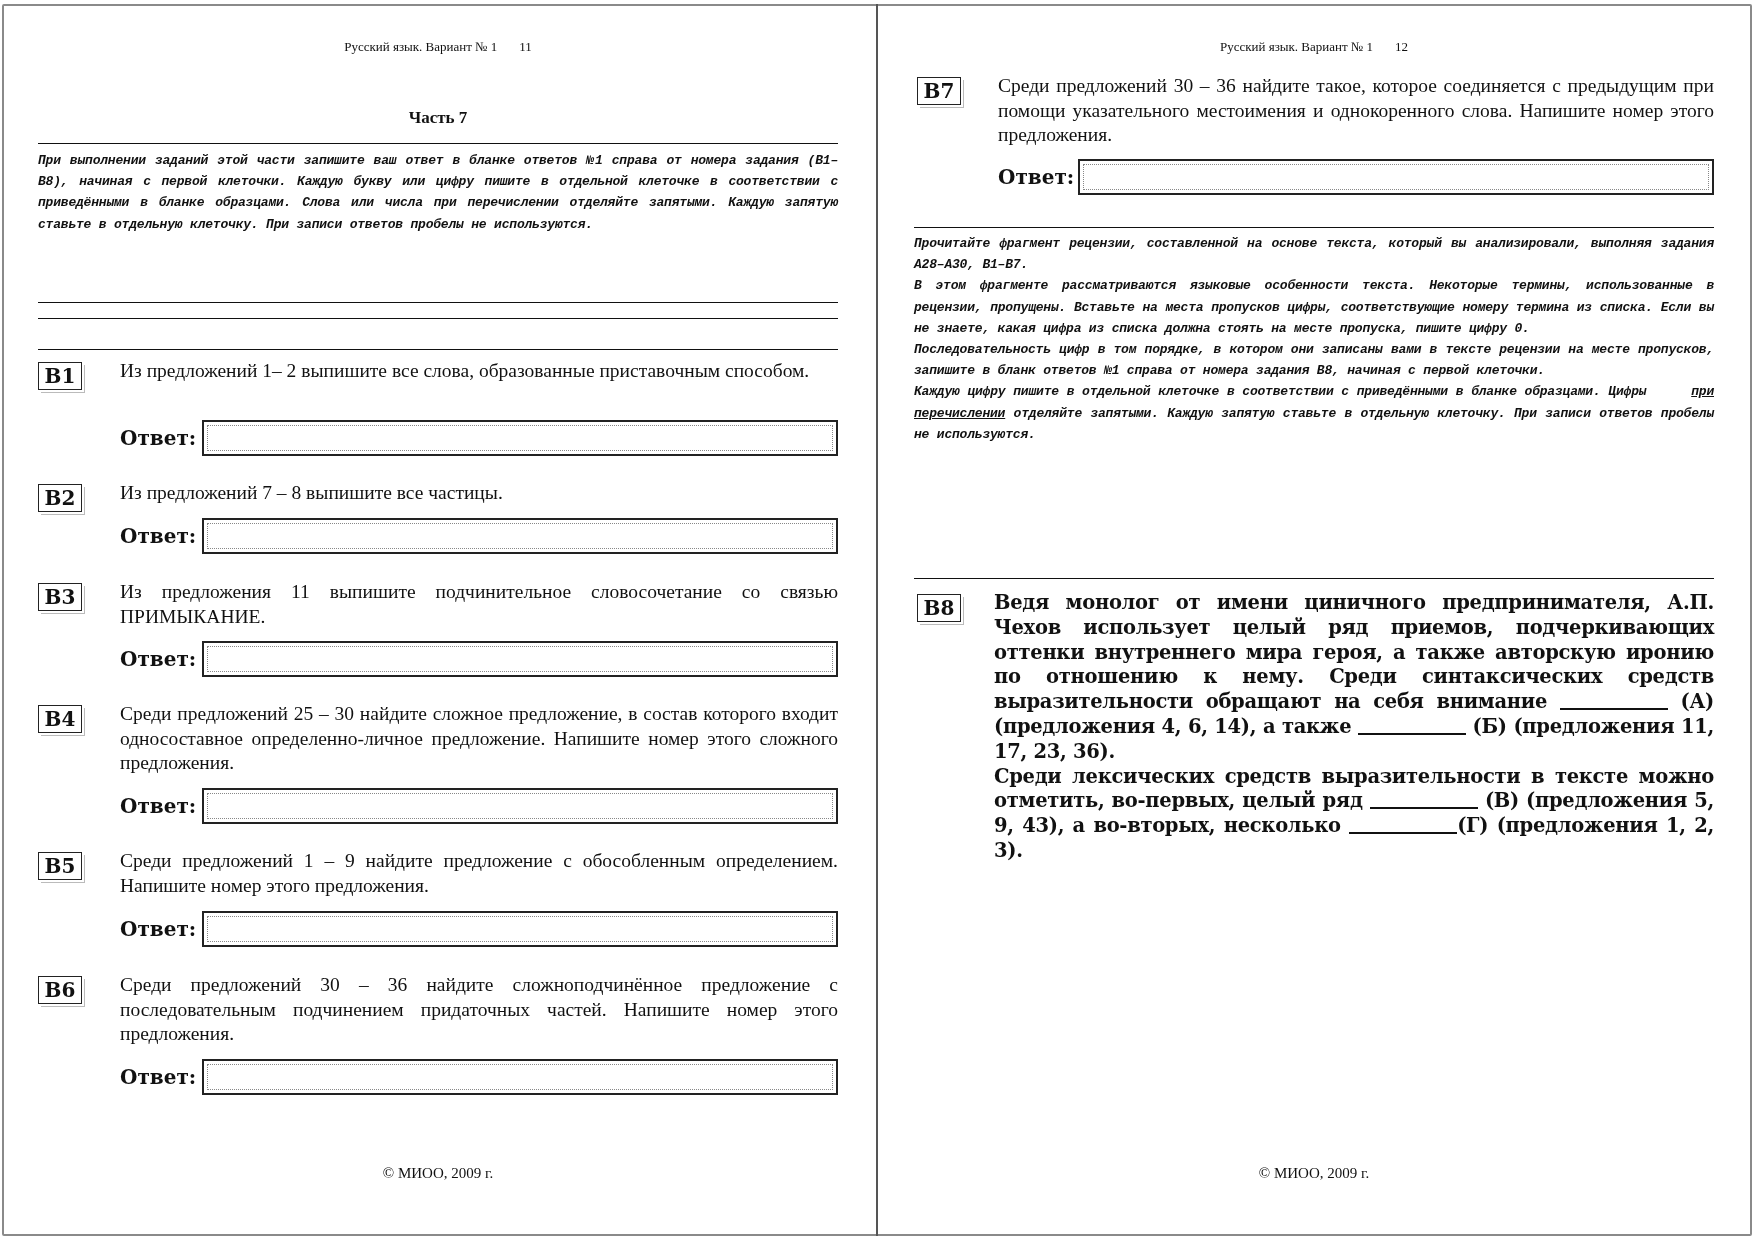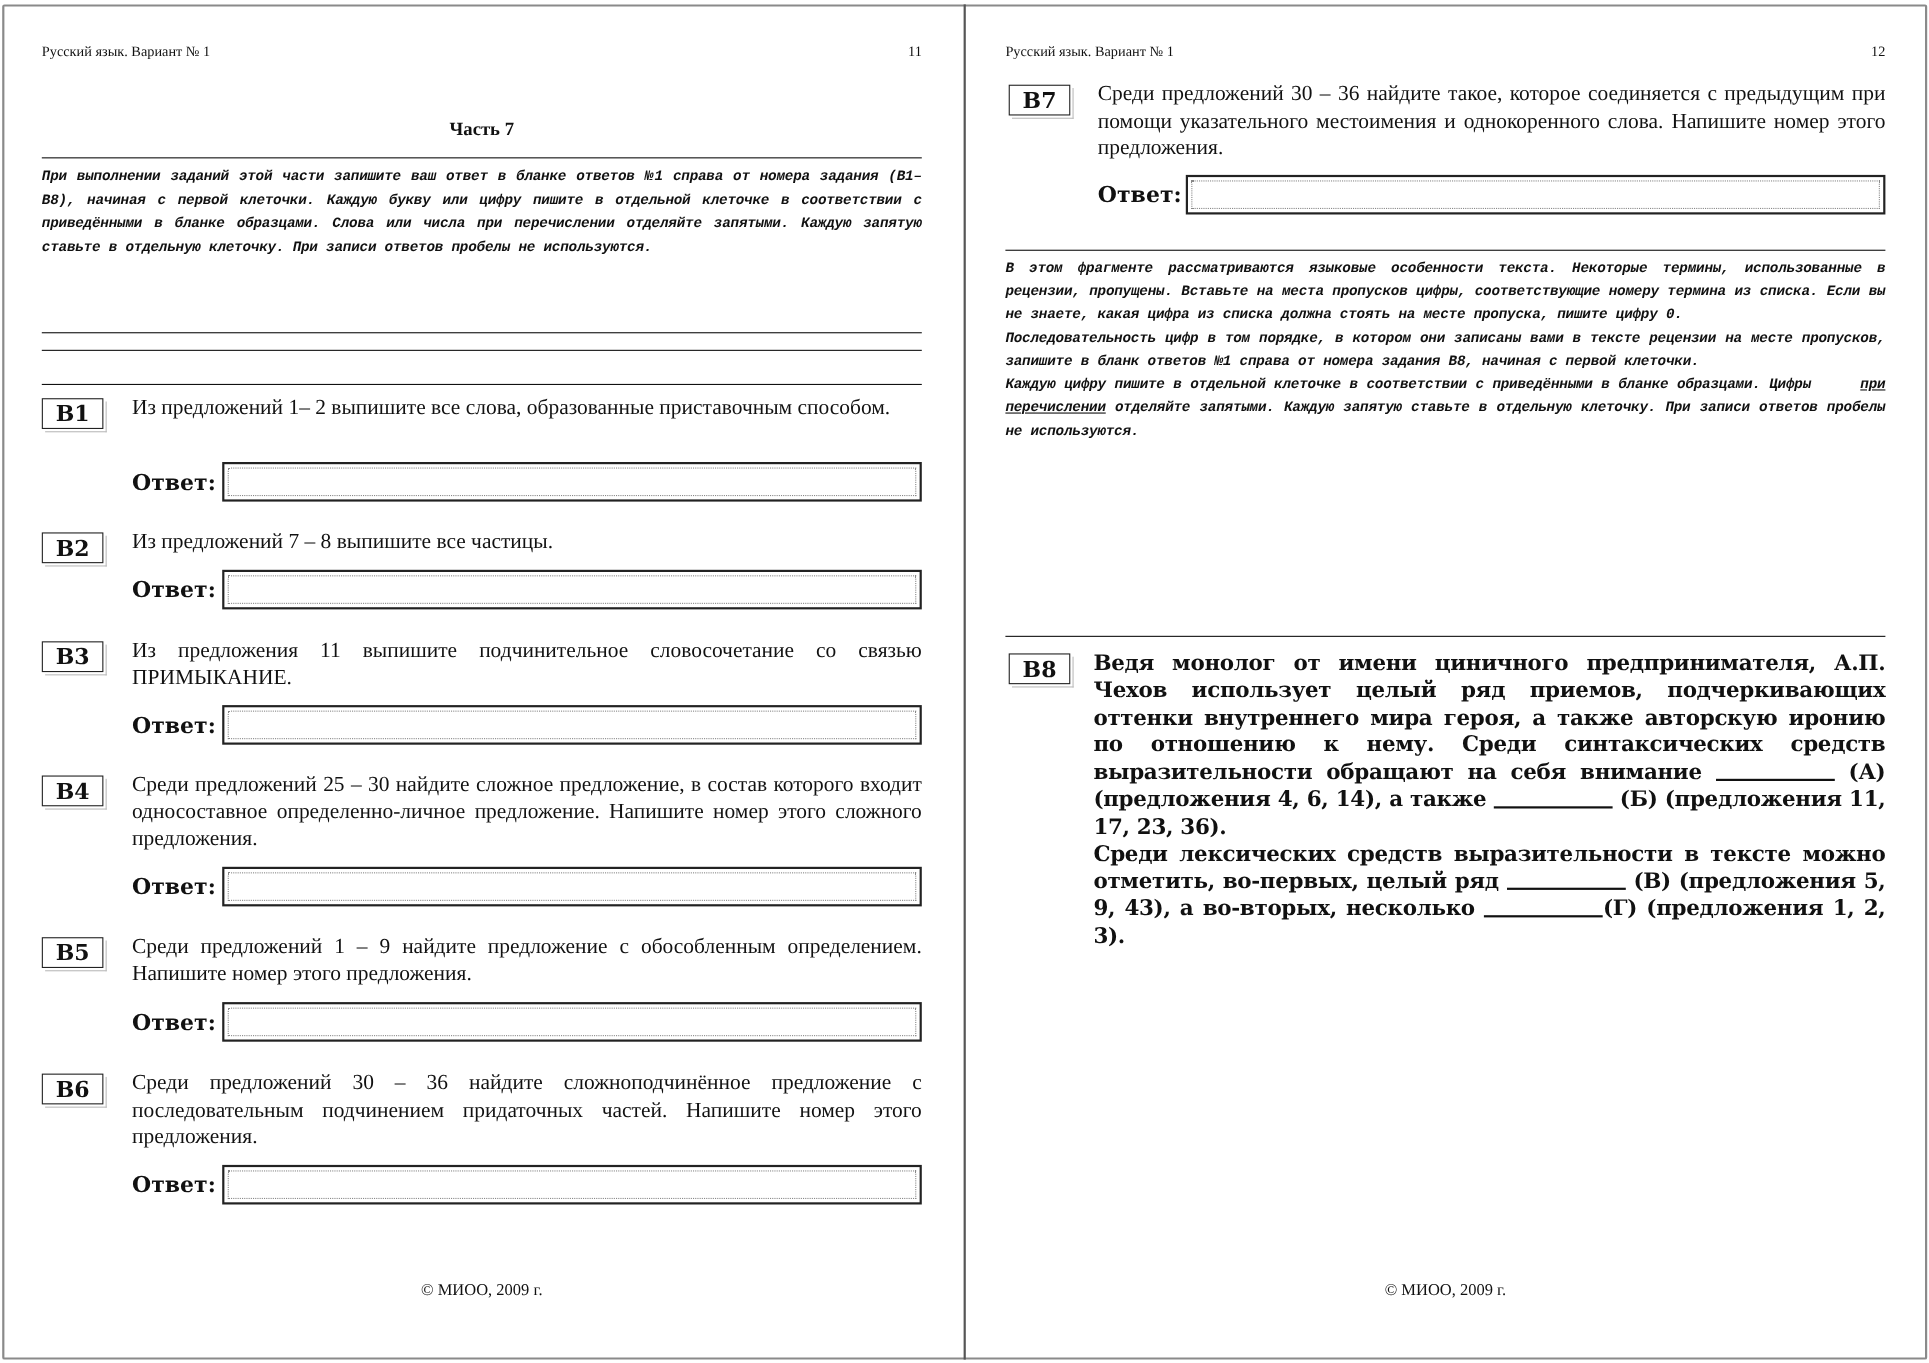--- a/index.html
+++ b/index.html
@@ -3,27 +3,27 @@
 <meta charset="utf-8">
 <style>
   * { box-sizing: border-box; margin: 0; padding: 0; }
   html, body { width: 1754px; height: 1239px; background: #fff; overflow: hidden; }
   body { font-family: "DejaVu Serif", "Liberation Serif", serif; color: #111; position: relative; }
   .frame { position: absolute; left: 2px; top: 4px; width: 1750px; height: 1232px; border: 2px solid #8a8a8a; border-radius: 2px; }
   .divider { position: absolute; left: 876px; top: 4px; width: 2px; height: 1232px; background: #555; }
   .page { position: absolute; top: 0; height: 1239px; }
   .page.left { left: 38px; width: 800px; }
   .page.right { left: 914px; width: 800px; }
-  .run-head { position: absolute; top: 39px; left: 0; right: 0; font-size: 13px; font-family: "Liberation Serif", serif; display: flex; justify-content: space-between; }
+  .run-head { position: absolute; top: 39px; left: 0; right: 0; font-size: 13px; font-family: "Liberation Serif", serif; display: flex; justify-content: center; }
   .run-head .pn { padding-right: 0; margin-left: 22px; }
   .part-title { position: absolute; top: 108px; left: 0; right: 0; text-align: center; font-weight: bold; font-size: 17px; font-family: "Liberation Serif", serif; }
   .instr { position: absolute; left: 0; right: 0; font-style: italic; font-weight: bold; font-size: 13px; line-height: 21.2px; text-align: justify; text-align-last: left; font-family: Liberation Mono, monospace; letter-spacing: -0.2px; }
   .hr { position: absolute; left: 0; right: 0; height: 0; border-top: 1.6px solid #111; }
   .task { position: absolute; left: 0; right: 0; }
-  .tag { position: absolute; left: 0; top: 0; width: 56px; height: 28px; border: 1.5px solid #222; font-weight: bold; font-size: 20px; text-align: center; line-height: 26px; font-family: "DejaVu Serif", serif; }
+  .tag { position: absolute; left: 0; top: 0; width: 44px; height: 28px; border: 1.5px solid #222; font-weight: bold; font-size: 20px; text-align: center; line-height: 26px; font-family: "DejaVu Serif", serif; }
   .tag::after { content: ""; position: absolute; left: 2px; top: 2px; right: -4px; bottom: -4px; border-right: 1px solid #bbb; border-bottom: 1px solid #bbb; }
   .qtext { position: absolute; left: 82px; right: 0; top: -3px; font-size: 19.5px; line-height: 24.5px; text-align: justify; text-align-last: left; font-family: "Liberation Serif", serif; }
   .answer { position: absolute; left: 82px; right: 0; height: 36px; }
   .answer .lbl { position: absolute; left: 0; top: 6px; font-weight: bold; font-size: 20px; font-family: "DejaVu Serif", serif; }
   .answer .box { position: absolute; left: 82px; right: 0; top: 0; height: 36px; border: 2px solid #222; background: #fff; cursor: text; }
   .answer .box::before { content: ""; position: absolute; left: 3px; right: 3px; top: 3px; bottom: 3px; border: 1px dotted #888; }
   .b8text { position: absolute; left: 80px; right: 0; top: -3px; font-weight: bold; font-size: 19.5px; line-height: 24.8px; text-align: justify; text-align-last: left; font-family: "DejaVu Serif", serif; letter-spacing: -0.3px; }
   .blank { display: inline-block; width: 108px; border-bottom: 2px solid #111; height: 1em; vertical-align: -2px; }
   .footer { position: absolute; top: 1165px; left: 0; right: 0; text-align: center; font-size: 15px; font-family: "Liberation Serif", serif; }
   .ul { text-decoration: underline; margin-left: 37px; }
@@ -113,20 +113,21 @@
     <div class="tag" style="left:3px">B7</div>
     <div class="qtext" style="left:84px">Среди предложений 30 – 36 найдите такое, которое соединяется с предыдущим при помощи указательного местоимения и однокоренного слова. Напишите номер этого предложения.</div>
     <div class="answer" style="top:82px;left:84px">
       <span class="lbl">Ответ:</span>
       <div class="box" style="left:80px"></div>
     </div>
   </div>
 
   <div class="hr" style="top:227px"></div>
   <div class="instr" style="top:233px">
+    <div>Прочитайте фрагмент рецензии, составленной на основе текста, который вы анализировали, выполняя задания А28–А30, В1–В7.</div>
     <div>В этом фрагменте рассматриваются языковые особенности текста. Некоторые термины, использованные в рецензии, пропущены. Вставьте на места пропусков цифры, соответствующие номеру термина из списка. Если вы не знаете, какая цифра из списка должна стоять на месте пропуска, пишите цифру 0.</div>
     <div>Последовательность цифр в том порядке, в котором они записаны вами в тексте рецензии на месте пропусков, запишите в бланк ответов №1 справа от номера задания В8, начиная с первой клеточки.</div>
     <div><span>Каждую цифру пишите в отдельной клеточке в соответствии с приведёнными в бланке образцами. Цифры </span><span class="ul">при перечислении</span><span> отделяйте запятыми. Каждую запятую ставьте в отдельную клеточку. При записи ответов пробелы не используются.</span></div>
   </div>
   <div class="hr" style="top:578px"></div>
 
   <div class="task" style="top:594px">
     <div class="tag" style="left:3px">B8</div>
     <div class="b8text">
       <span>Ведя монолог от имени циничного предпринимателя, А.П. Чехов использует целый ряд приемов, подчеркивающих оттенки внутреннего мира героя, а также авторскую иронию по отношению к нему. Среди синтаксических средств выразительности обращают на себя внимание</span>

